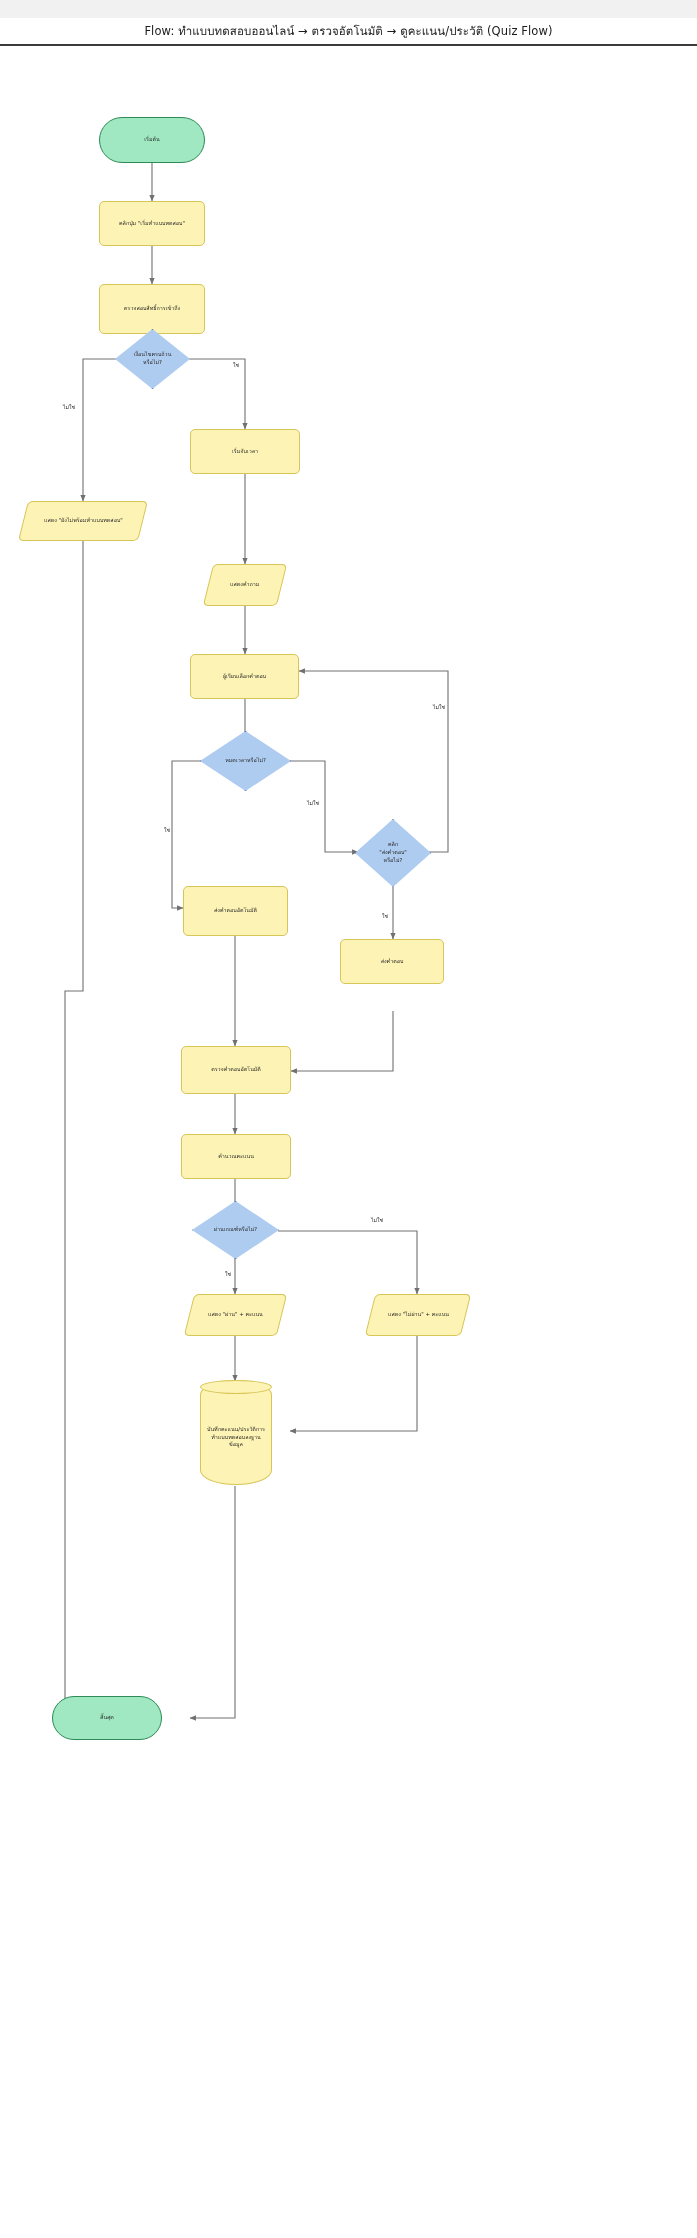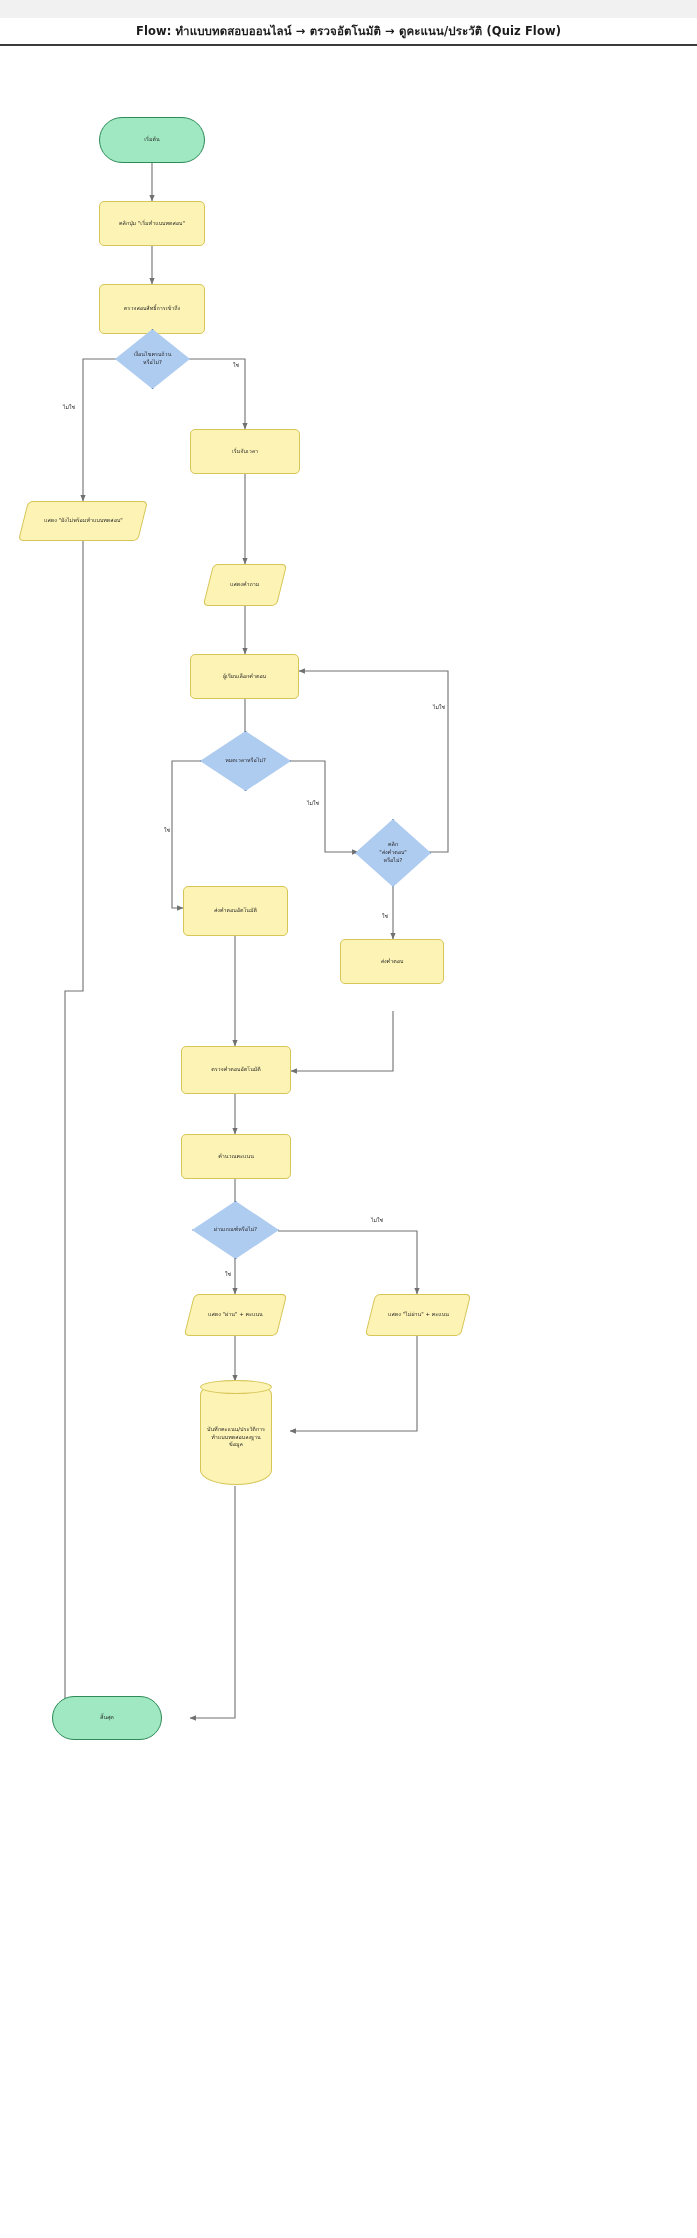--- a/index.html
+++ b/index.html
@@ -20,21 +20,21 @@
     left: 0; top: 0;
     width: 697px; height: 18px;
     background: #f1f1f1;
   }
   #title {
     position: absolute;
     left: 0; top: 18px;
     width: 697px; height: 26px;
     display: flex; align-items: center; justify-content: center;
     font-size: 11.5px;
-    font-weight: bold;
+    font-weight: normal;
     color: #1b1b1b;
     letter-spacing: 0.1px;
     white-space: nowrap;
   }
   #title-rule {
     position: absolute;
     left: 0; top: 44px;
     width: 697px; height: 2px;
     background: #3b3b3b;
   }

